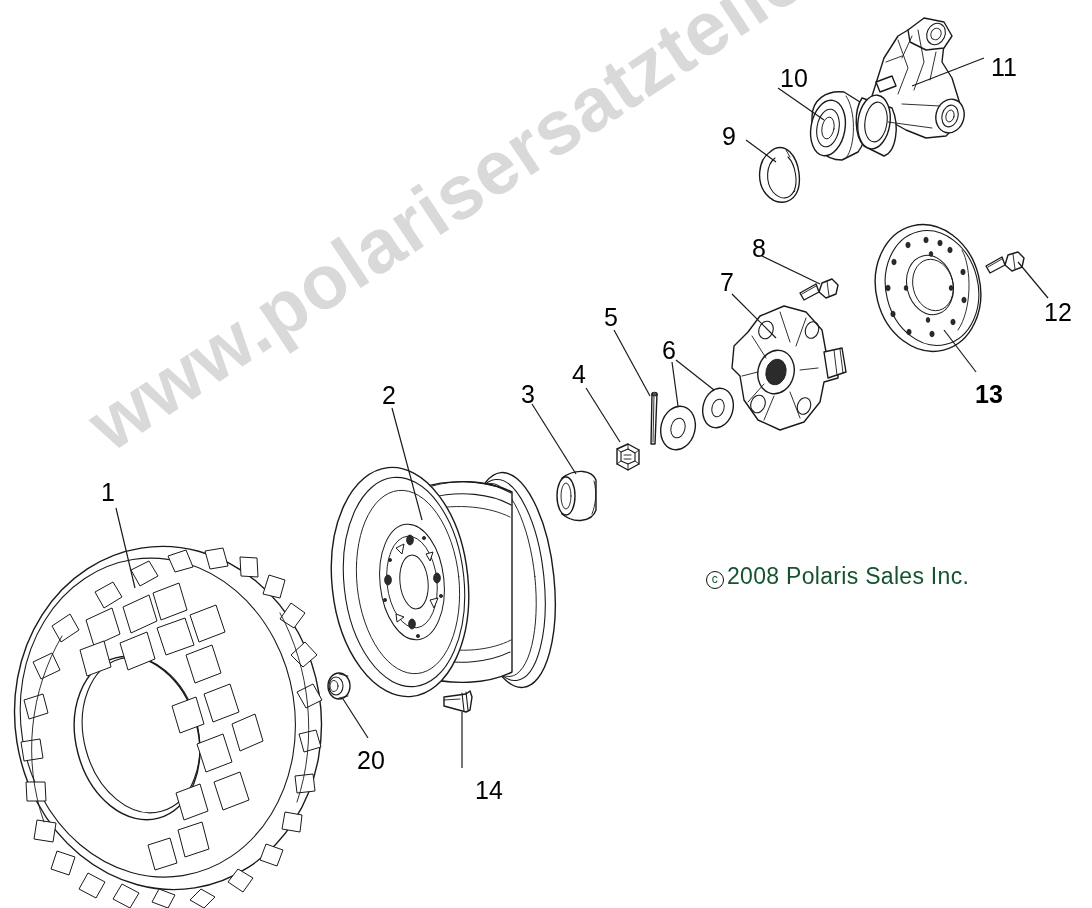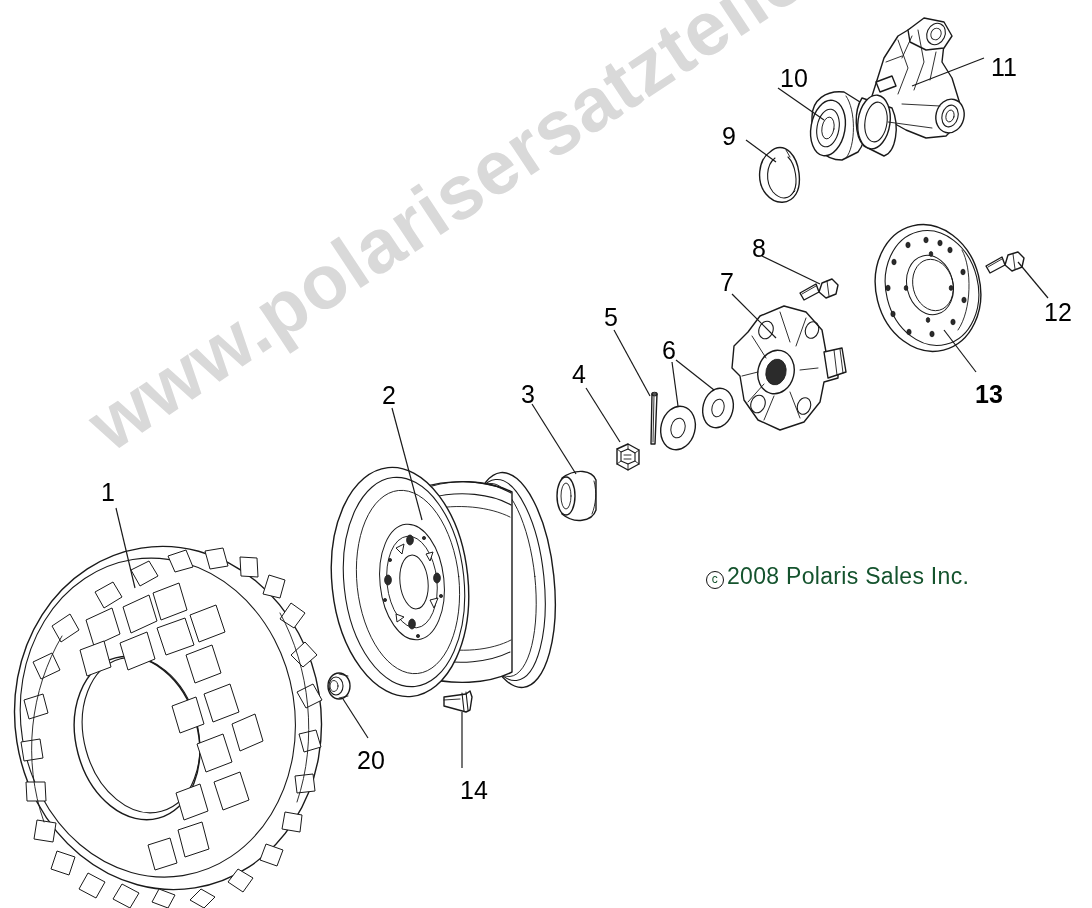--- a/index.html
+++ b/index.html
@@ -375,21 +375,21 @@
   <div class="callout" style="left:572px; top:362px;">4</div>
   <div class="callout" style="left:604px; top:305px;">5</div>
   <div class="callout" style="left:662px; top:338px;">6</div>
   <div class="callout" style="left:720px; top:270px;">7</div>
   <div class="callout" style="left:752px; top:236px;">8</div>
   <div class="callout" style="left:722px; top:124px;">9</div>
   <div class="callout" style="left:780px; top:66px;text-align:center;">10</div>
   <div class="callout" style="left:991px; top:43px;margin-top:12px;">11</div>
   <div class="callout" style="left:1044px; top:300px;">12</div>
   <div class="callout" style="left:975px; top:382px;font-weight:bold;">13</div>
-  <div class="callout" style="left:460px; top:778px;">14</div>
+  <div class="callout" style="left:475px; top:778px;">14</div>
   <div class="callout" style="left:357px; top:748px;">20</div>
 
   <div id="copyright">
     <span class="cmark">c</span><span>2008 Polaris Sales Inc.</span>
   </div>
 
   <div id="watermark">www.polarisersatzteile.de</div>
 
 </div>
 

